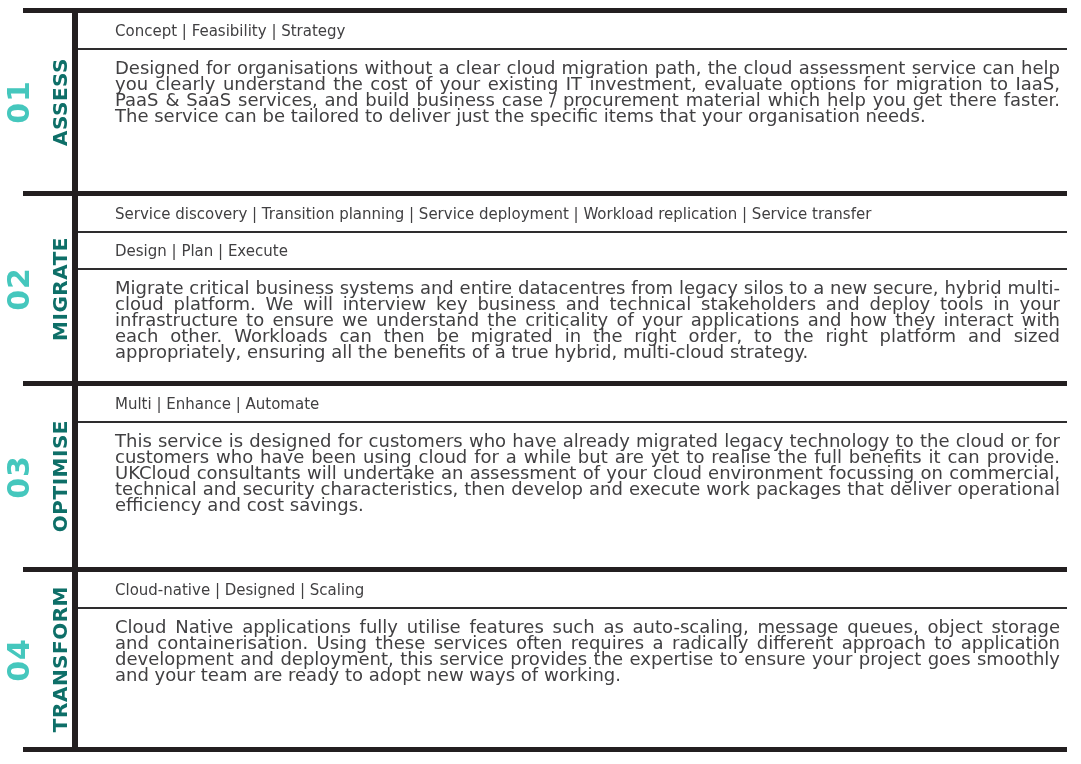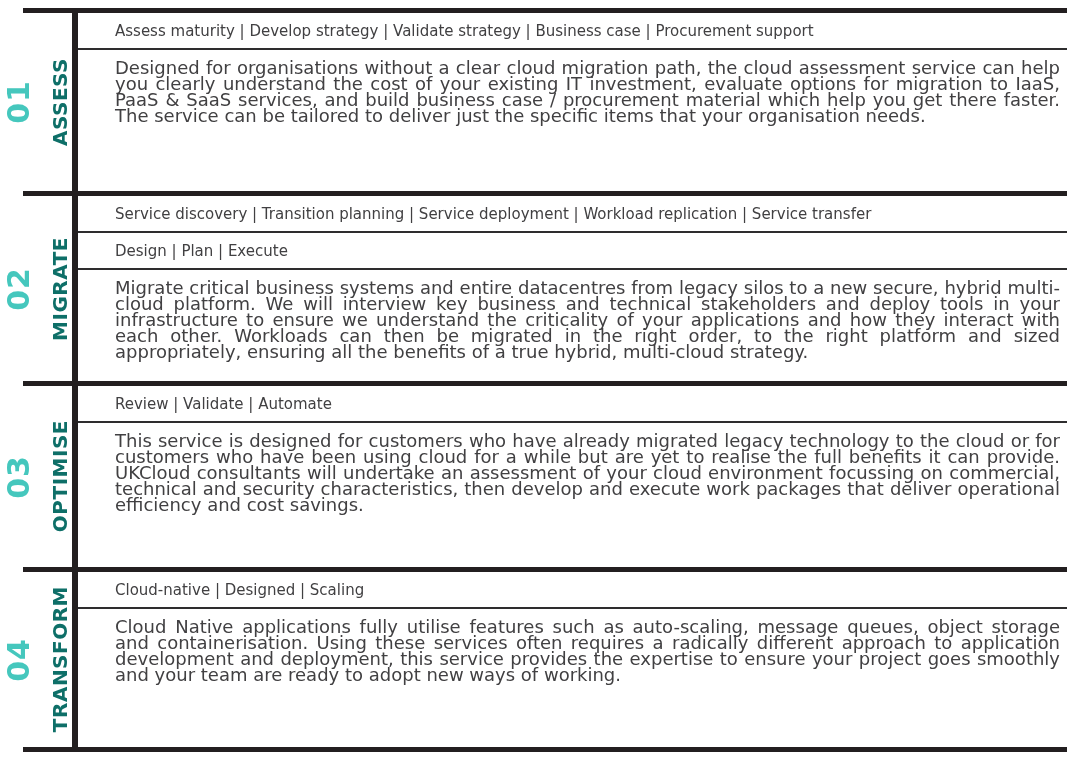--- a/index.html
+++ b/index.html
@@ -53,21 +53,21 @@
 <div class="canvas">
   <div class="top-spacer"></div>
   <div class="hrule"></div>
 
   <div class="section s1">
     <div class="label-col">
       <span class="vtext phase-number">01</span>
       <span class="vtext phase-word">ASSESS</span>
     </div>
     <div class="content-col">
-      <div class="row">Assess maturity | Develop strategy | Validate strategy | Business case | Procurement support</div>
+      <div class="row">Concept | Feasibility | Strategy</div>
       <div class="para">Designed for organisations without a clear cloud migration path, the cloud assessment service can help you clearly understand the cost of your existing IT investment, evaluate options for migration to IaaS, PaaS &amp; SaaS services, and build business case / procurement material which help you get there faster. The service can be tailored to deliver just the specific items that your organisation needs.</div>
     </div>
   </div>
   <div class="hrule"></div>
 
   <div class="section s2">
     <div class="label-col">
       <span class="vtext phase-number">02</span>
       <span class="vtext phase-word">MIGRATE</span>
     </div>
@@ -78,21 +78,21 @@
     </div>
   </div>
   <div class="hrule"></div>
 
   <div class="section s3">
     <div class="label-col">
       <span class="vtext phase-number">03</span>
       <span class="vtext phase-word">OPTIMISE</span>
     </div>
     <div class="content-col">
-      <div class="row">Review | Validate | Automate</div>
+      <div class="row">Multi | Enhance | Automate</div>
       <div class="para">This service is designed for customers who have already migrated legacy technology to the cloud or for customers who have been using cloud for a while but are yet to realise the full benefits it can provide. UKCloud consultants will undertake an assessment of your cloud environment focussing on commercial, technical and security characteristics, then develop and execute work packages that deliver operational efficiency and cost savings.</div>
     </div>
   </div>
   <div class="hrule"></div>
 
   <div class="section s4">
     <div class="label-col">
       <span class="vtext phase-number">04</span>
       <span class="vtext phase-word">TRANSFORM</span>
     </div>

